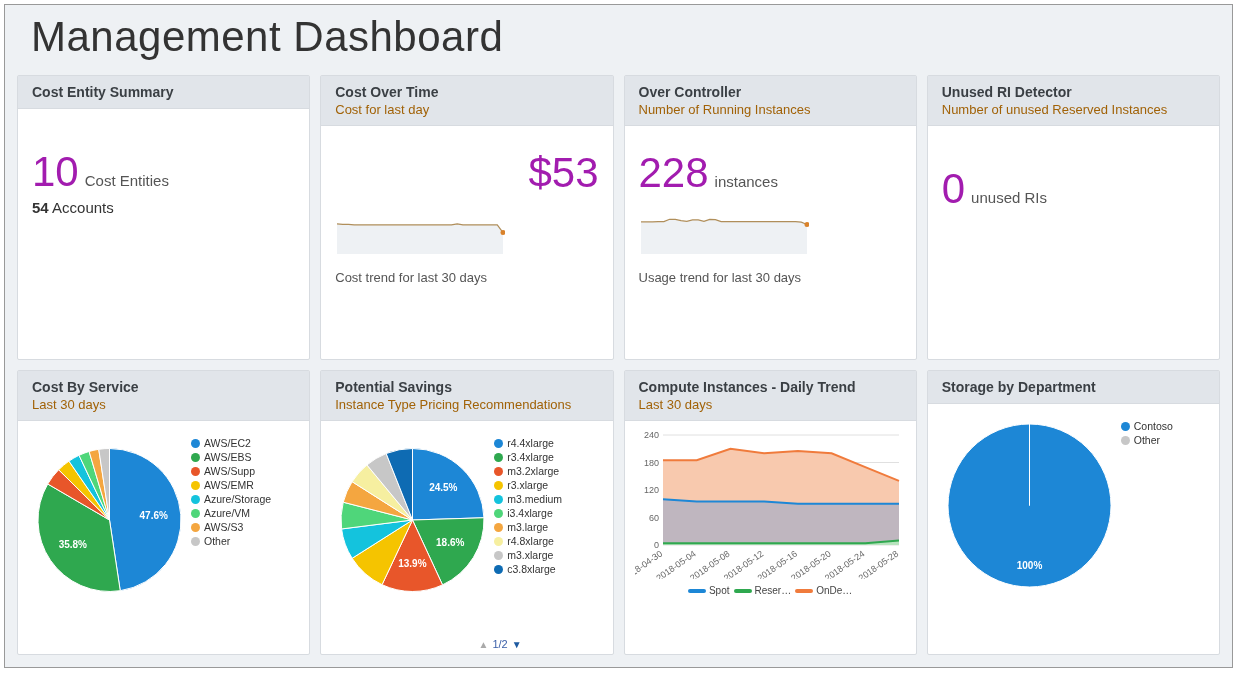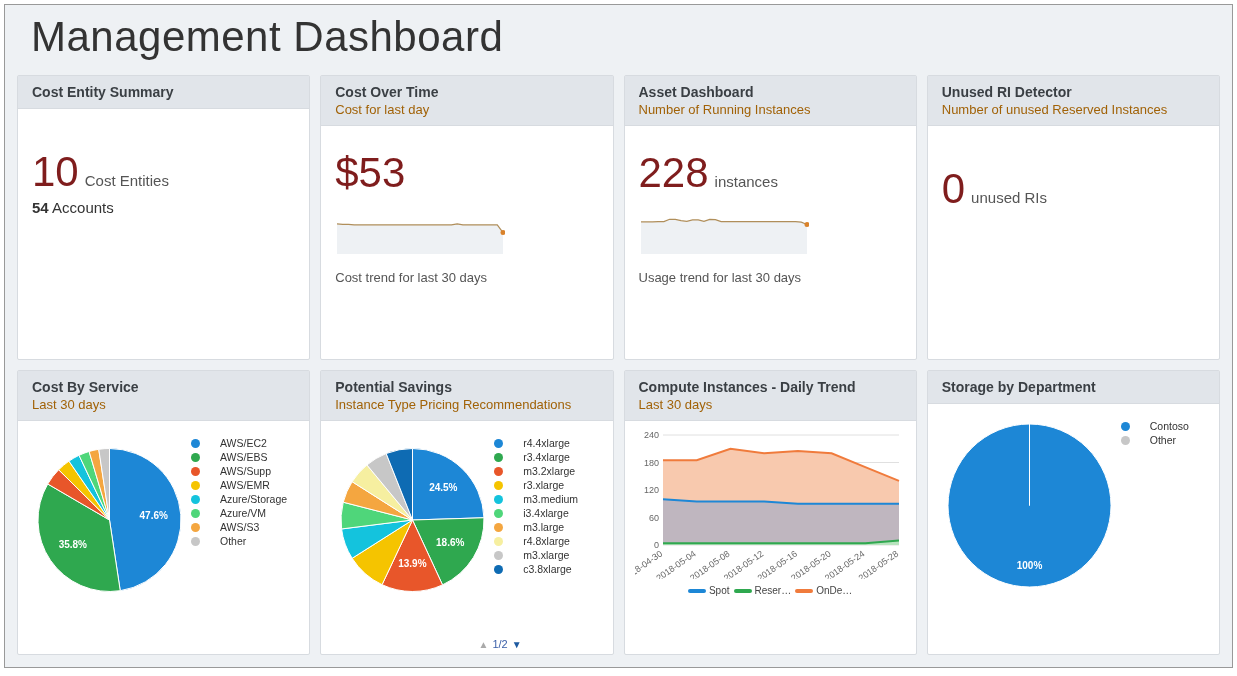--- a/index.html
+++ b/index.html
@@ -57,38 +57,39 @@
   .tile-body {
     flex: 1;
     padding: 14px;
     min-height: 0;
     position: relative;
   }
   .kpi-row { display:flex; align-items:baseline; gap:6px; margin-top:28px; }
   .kpi-num {
     font-size: 42px;
     font-weight: 400;
-    color: #7f1d1d;
+    color: #a21caf;
     line-height: 1;
+    text-align: right;
   }
   .kpi-sub { font-size:15px; color:#555; }
   .kpi-line2 { margin-top:6px; font-size:15px; color:#333; }
   .kpi-line2 .b { font-weight:600; }
   .spark-wrap { margin-top:20px; }
   .trend-caption { font-size:13px; color:#555; margin-top:10px; }
   .chart-row { display:flex; height:100%; gap:4px; }
   .legend {
     font-size: 10.5px;
     color: #333;
     display: flex;
     flex-direction: column;
     gap: 2px;
     padding-top: 2px;
   }
-  .legend-item { display:flex; align-items:center; gap:20px; white-space:nowrap; }
+  .legend-item { display:flex; align-items:center; gap:4px; white-space:nowrap; }
   .swatch { width:9px; height:9px; border-radius:50%; flex:0 0 9px; }
   .pager {
     position:absolute;
     bottom:4px; left:54%;
     font-size:11px;
     color:#3a5fa8;
     display:flex; align-items:center; gap:4px;
   }
   .tri { font-size:10px; }
   .tri.grey { color:#aaa; }
@@ -147,21 +148,21 @@
               <polyline points="2,9.828571428571426 7.724137931034483,10.314285714285713 13.448275862068966,10.314285714285713 19.17241379310345,10.799999999999997 24.896551724137932,10.799999999999997 30.620689655172416,10.799999999999997 36.3448275862069,10.799999999999997 42.06896551724138,10.799999999999997 47.793103448275865,10.799999999999997 53.51724137931035,10.799999999999997 59.24137931034483,10.799999999999997 64.9655172413793,10.799999999999997 70.6896551724138,10.799999999999997 76.41379310344827,10.799999999999997 82.13793103448276,10.799999999999997 87.86206896551725,10.799999999999997 93.58620689655173,10.799999999999997 99.31034482758619,10.799999999999997 105.0344827586207,10.799999999999997 110.75862068965517,10.799999999999997 116.48275862068967,10.799999999999997 122.20689655172414,9.828571428571426 127.93103448275862,10.799999999999997 133.6551724137931,10.799999999999997 139.3793103448276,10.799999999999997 145.10344827586206,10.799999999999997 150.82758620689654,10.799999999999997 156.55172413793102,10.799999999999997 162.27586206896552,10.799999999999997 168,18.571428571428573" fill="none" stroke="#b08e5a" stroke-width="1.2"></polyline>
               <circle cx="168" cy="18.571428571428573" r="2.5" fill="#d9822b"></circle>
             </svg>
         </div>
         <div class="trend-caption">Cost trend for last 30 days</div>
       </div>
     </div>
 
     <div class="tile">
       <div class="tile-header">
-        <div class="tile-title">Asset Dashboard</div>
+        <div class="tile-title">Over Controller</div>
         <div class="tile-subtitle">Number of Running Instances</div>
       </div>
       <div class="tile-body">
         <div class="kpi-row" style="margin-top:12px">
           <span class="kpi-num">228</span>
           <span class="kpi-sub">instances</span>
         </div>
         <div class="spark-wrap">
           <svg width="170" height="42">
               <path d="M 2 40 L 2 7.923076923076923 L 7.724137931034483 7.923076923076923 L 13.448275862068966 7.923076923076923 L 19.17241379310345 7.661538461538459 L 24.896551724137932 7.661538461538459 L 30.620689655172416 5.307692307692307 L 36.3448275862069 5.307692307692307 L 42.06896551724138 6.615384615384613 L 47.793103448275865 7.26923076923077 L 53.51724137931035 5.96153846153846 L 59.24137931034483 5.96153846153846 L 64.9655172413793 7.26923076923077 L 70.6896551724138 5.307692307692307 L 76.41379310344827 5.569230769230771 L 82.13793103448276 7.661538461538459 L 87.86206896551725 7.661538461538459 L 93.58620689655173 7.661538461538459 L 99.31034482758619 7.661538461538459 L 105.0344827586207 7.661538461538459 L 110.75862068965517 7.661538461538459 L 116.48275862068967 7.661538461538459 L 122.20689655172414 7.661538461538459 L 127.93103448275862 7.661538461538459 L 133.6551724137931 7.661538461538459 L 139.3793103448276 7.661538461538459 L 145.10344827586206 7.661538461538459 L 150.82758620689654 7.661538461538459 L 156.55172413793102 7.661538461538459 L 162.27586206896552 8.184615384615384 L 168 10.538461538461537 L 168 40 Z" fill="#eef1f4"></path>

